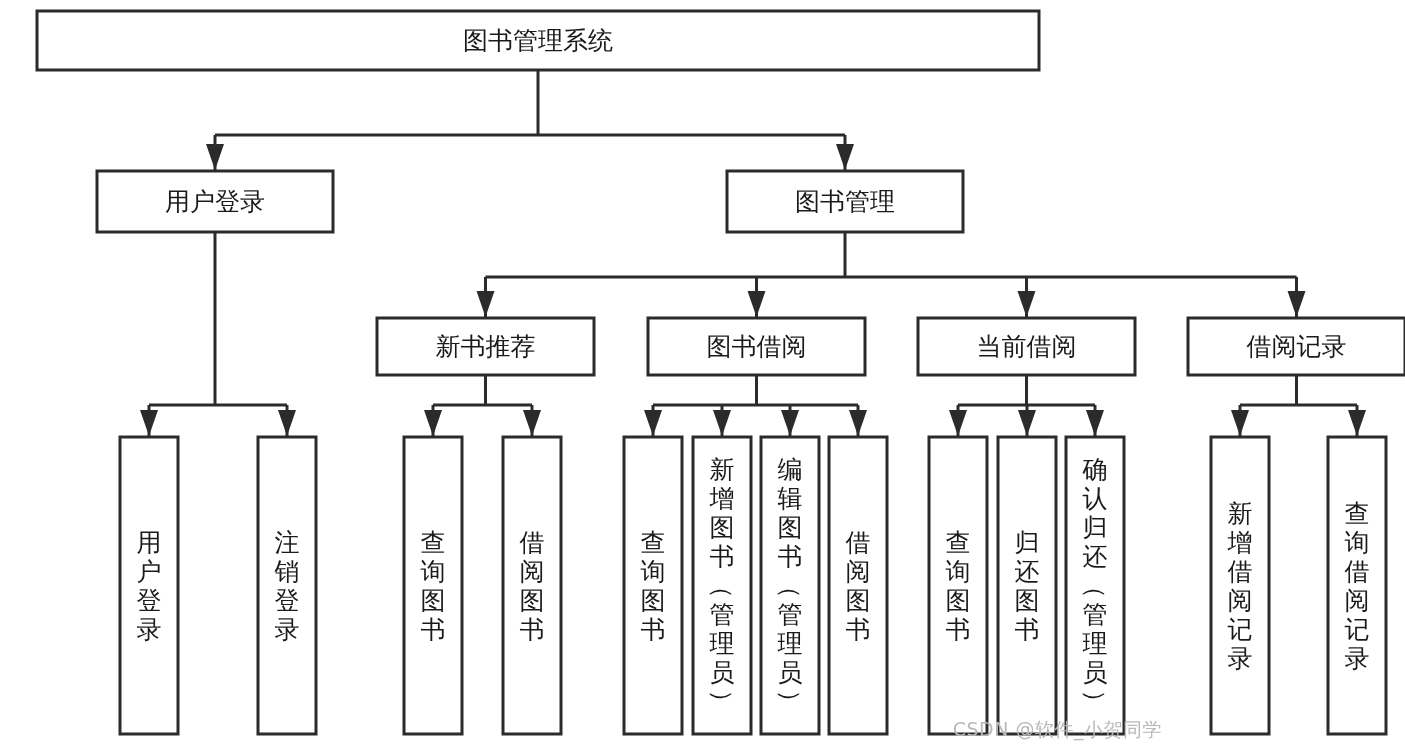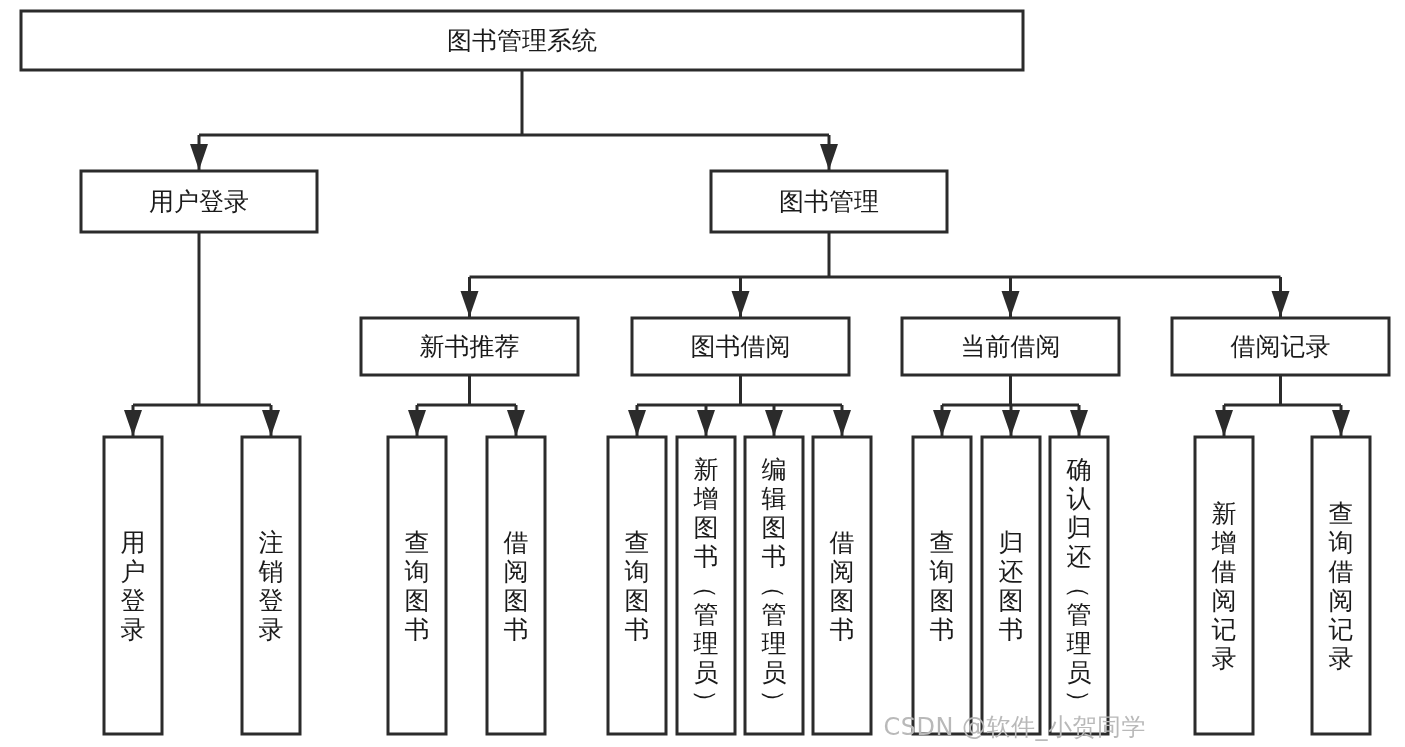--- a/index.html
+++ b/index.html
@@ -9,21 +9,21 @@
   }
   body {
     width: 1405px;
     height: 747px;
     font-family: "DejaVu Sans", "Liberation Sans", sans-serif;
     overflow: hidden;
     position: relative;
   }
   #diagram-root {
     position: absolute;
-    left: 0;
+    left: 16px;
     top: 0;
     width: 1154px;
     height: 747px;
   }
   svg.flow {
     display: block;
     width: 1405px;
     height: 747px;
   }
   .node-rect {
@@ -52,21 +52,21 @@
     font-family: "DejaVu Sans", "Liberation Sans", sans-serif;
     font-size: 25px;
     fill: #1a1a1a;
     text-anchor: middle;
   }
   .watermark {
     position: absolute;
     right: 8px;
     bottom: 4px;
     font-family: "DejaVu Sans", "Liberation Sans", sans-serif;
-    font-size: 24px;
+    font-size: 19px;
     color: #b9b9b9;
     white-space: nowrap;
     letter-spacing: 0.5px;
     margin-left: 16px;
   }
 </style>
 </head>
 <body>
 
 <div id="diagram-root">

